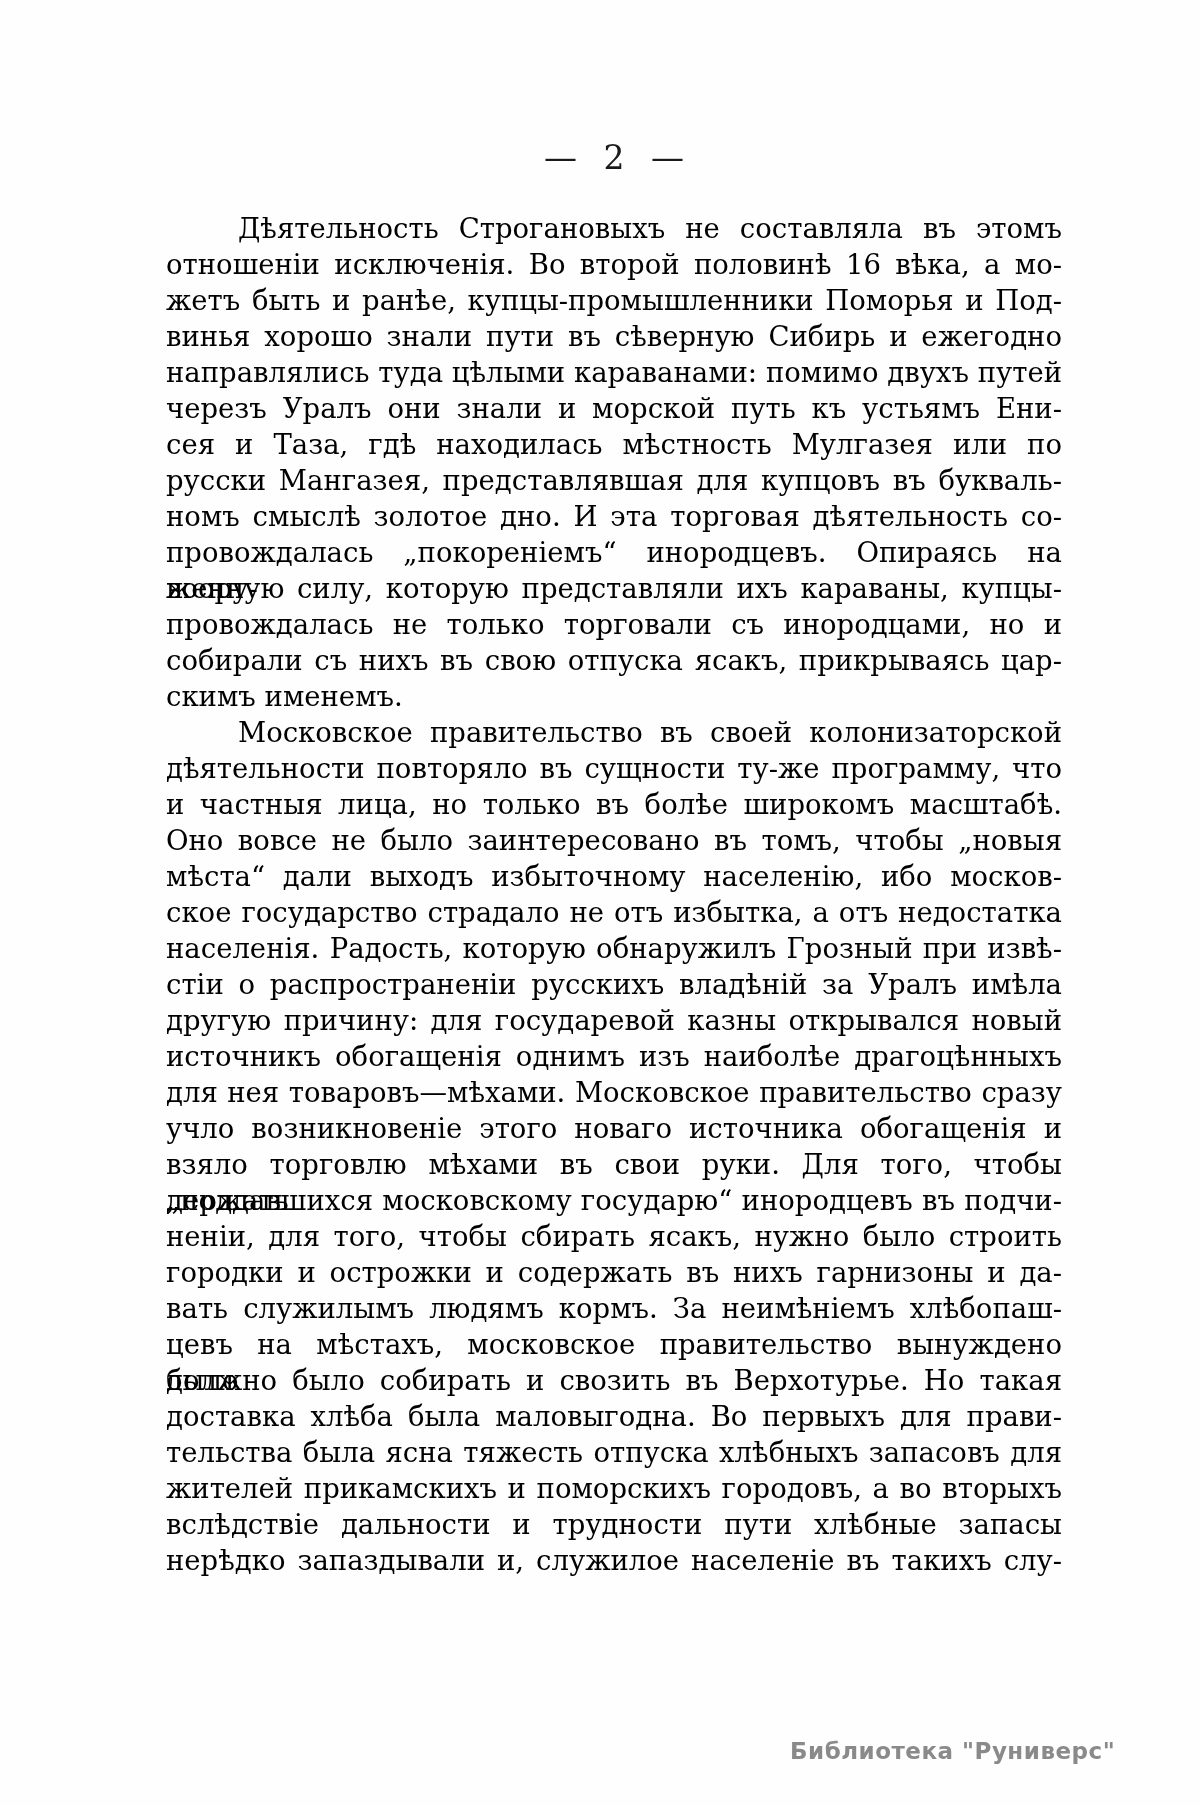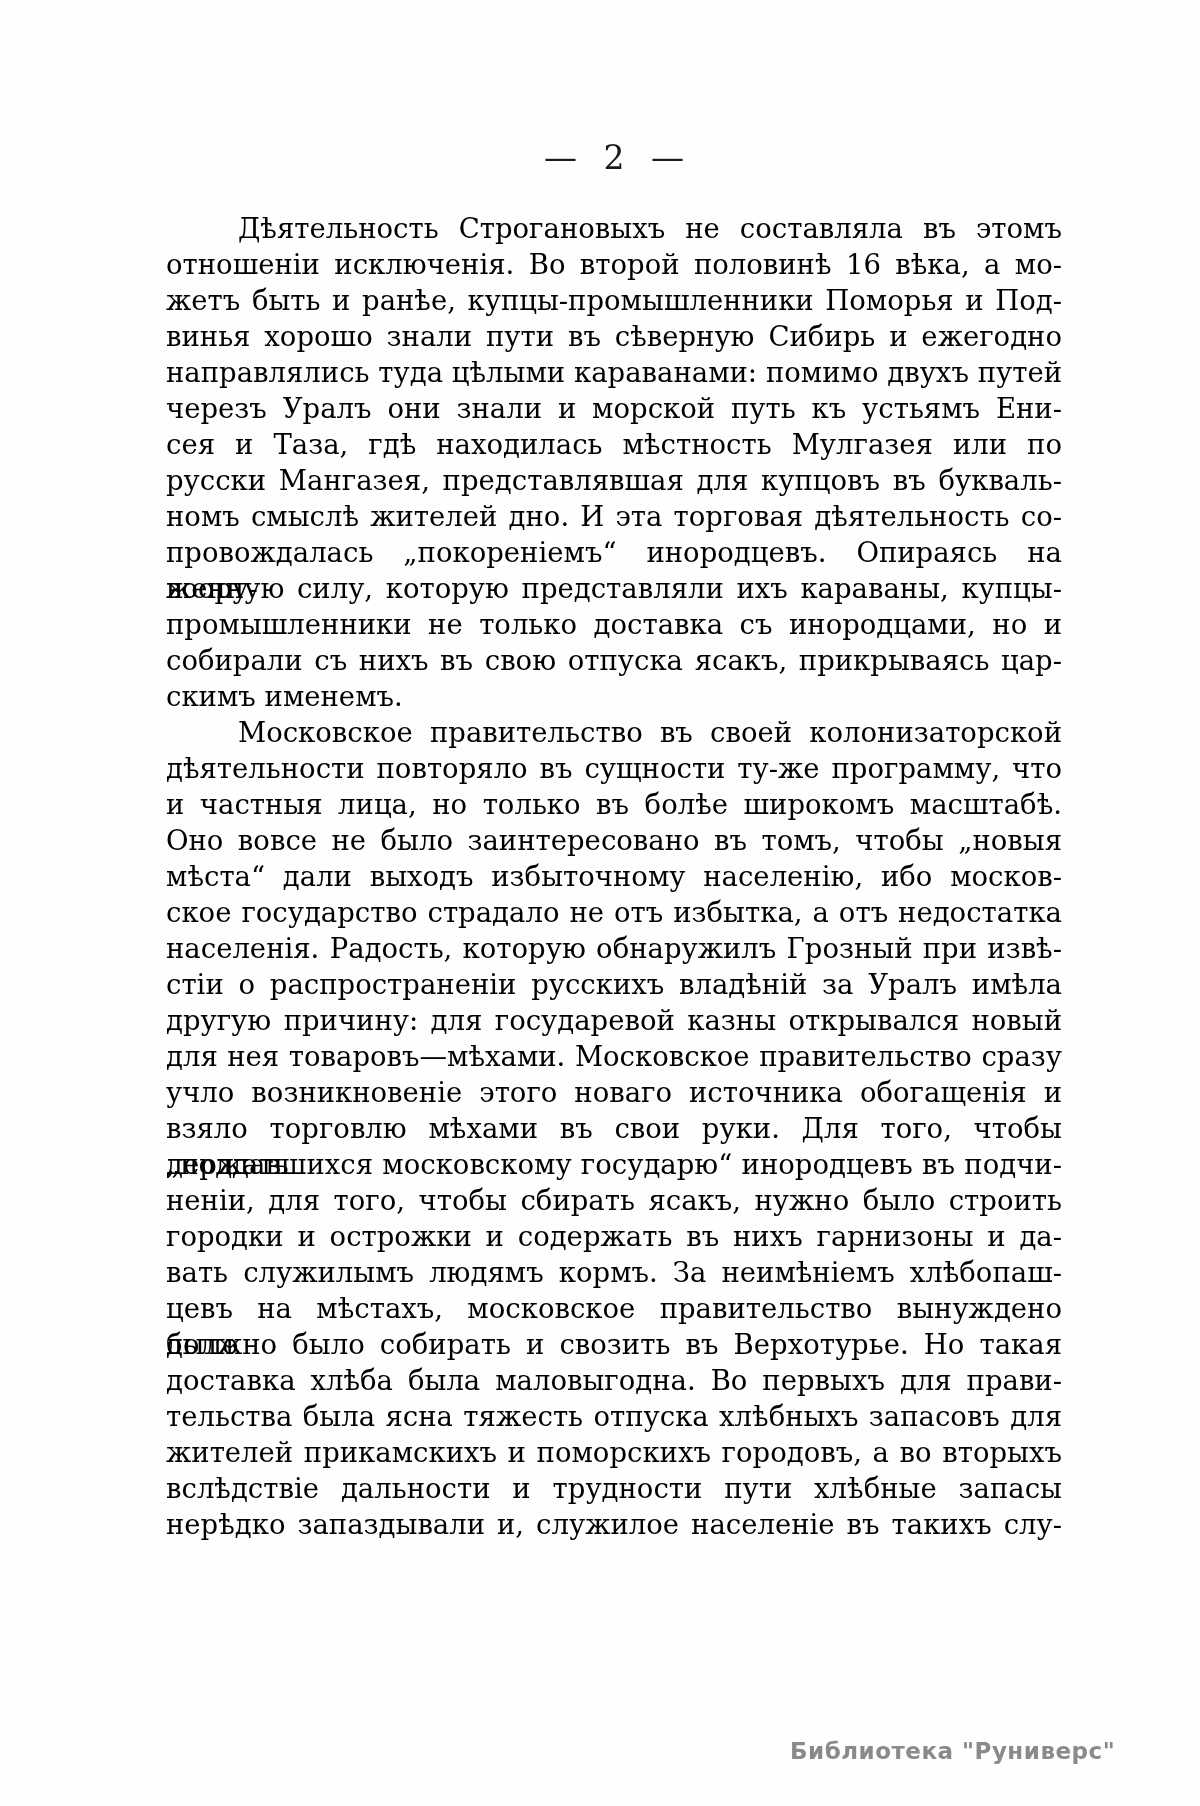--- a/index.html
+++ b/index.html
@@ -66,35 +66,36 @@
 
   <div class="body-text">
       <div class="text-line indent">Дѣятельность Строгановыхъ не составляла въ этомъ</div>
       <div class="text-line">отношеніи исключенія. Во второй половинѣ 16 вѣка, а мо-</div>
       <div class="text-line">жетъ быть и ранѣе, купцы-промышленники Поморья и Под-</div>
       <div class="text-line">винья хорошо знали пути въ сѣверную Сибирь и ежегодно</div>
       <div class="text-line">направлялись туда цѣлыми караванами: помимо двухъ путей</div>
       <div class="text-line">черезъ Уралъ они знали и морской путь къ устьямъ Ени-</div>
       <div class="text-line">сея и Таза, гдѣ находилась мѣстность Мулгазея или по</div>
       <div class="text-line">русски Мангазея, представлявшая для купцовъ въ букваль-</div>
-      <div class="text-line">номъ смыслѣ жителей дно. И эта торговая дѣятельность со-</div>
+      <div class="text-line">номъ смыслѣ золотое дно. И эта торговая дѣятельность со-</div>
       <div class="text-line">провождалась „покореніемъ“ инородцевъ. Опираясь на воору-</div>
       <div class="text-line">женную силу, которую представляли ихъ караваны, купцы-</div>
-      <div class="text-line">промышленники не только доставка съ инородцами, но и</div>
+      <div class="text-line">провождалась не только торговали съ инородцами, но и</div>
       <div class="text-line">собирали съ нихъ въ свою отпуска ясакъ, прикрываясь цар-</div>
       <div class="text-line no-just">скимъ именемъ.</div>
       <div class="text-line indent">Московское правительство въ своей колонизаторской</div>
       <div class="text-line">дѣятельности повторяло въ сущности ту-же программу, что</div>
       <div class="text-line">и частныя лица, но только въ болѣе широкомъ масштабѣ.</div>
       <div class="text-line">Оно вовсе не было заинтересовано въ томъ, чтобы „новыя</div>
       <div class="text-line">мѣста“ дали выходъ избыточному населенію, ибо москов-</div>
       <div class="text-line">ское государство страдало не отъ избытка, а отъ недостатка</div>
       <div class="text-line">населенія. Радость, которую обнаружилъ Грозный при извѣ-</div>
       <div class="text-line">стіи о распространеніи русскихъ владѣній за Уралъ имѣла</div>
       <div class="text-line">другую причину: для государевой казны открывался новый</div>
+      <div class="text-line">источникъ обогащенія однимъ изъ наиболѣе драгоцѣнныхъ</div>
       <div class="text-line">для нея товаровъ—мѣхами. Московское правительство сразу</div>
       <div class="text-line">учло возникновеніе этого новаго источника обогащенія и</div>
       <div class="text-line">взяло торговлю мѣхами въ свои руки. Для того, чтобы держать</div>
       <div class="text-line">„поддавшихся московскому государю“ инородцевъ въ подчи-</div>
       <div class="text-line">неніи, для того, чтобы сбирать ясакъ, нужно было строить</div>
       <div class="text-line">городки и острожки и содержать въ нихъ гарнизоны и да-</div>
       <div class="text-line">вать служилымъ людямъ кормъ. За неимѣніемъ хлѣбопаш-</div>
       <div class="text-line">цевъ на мѣстахъ, московское правительство вынуждено было</div>
       <div class="text-line">должно было собирать и свозить въ Верхотурье. Но такая</div>
       <div class="text-line">доставка хлѣба была маловыгодна. Во первыхъ для прави-</div>

